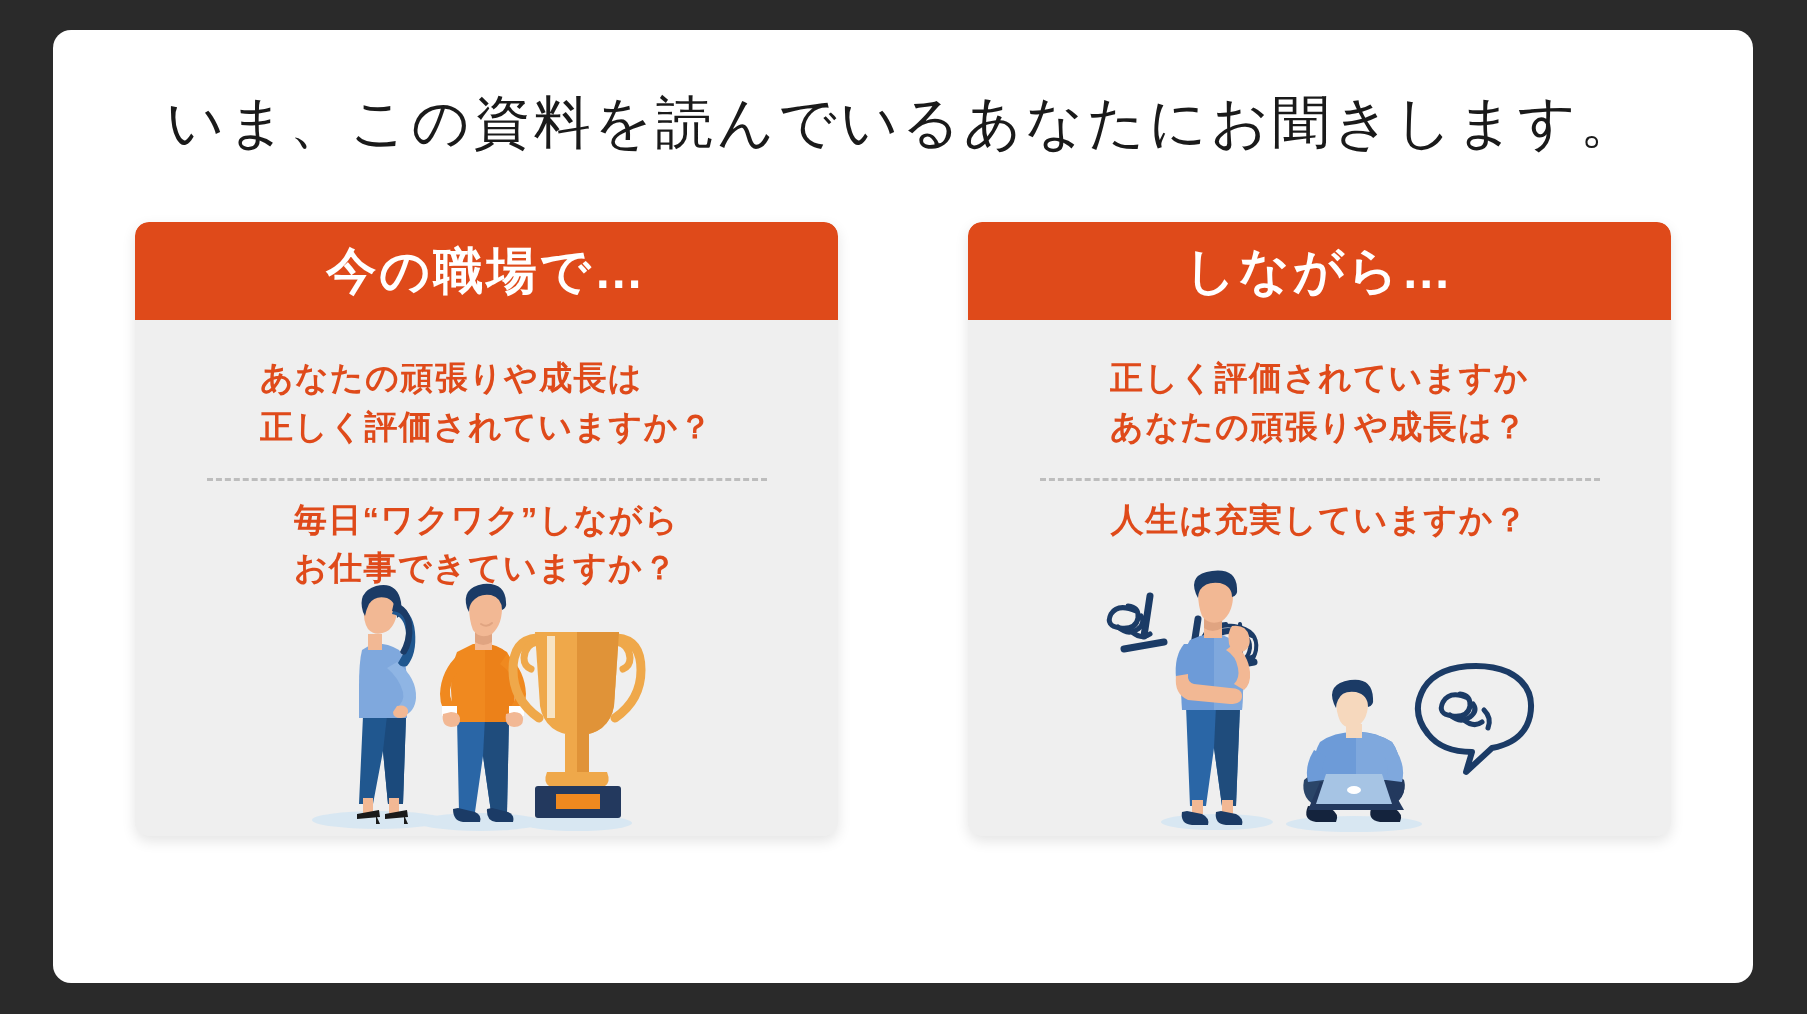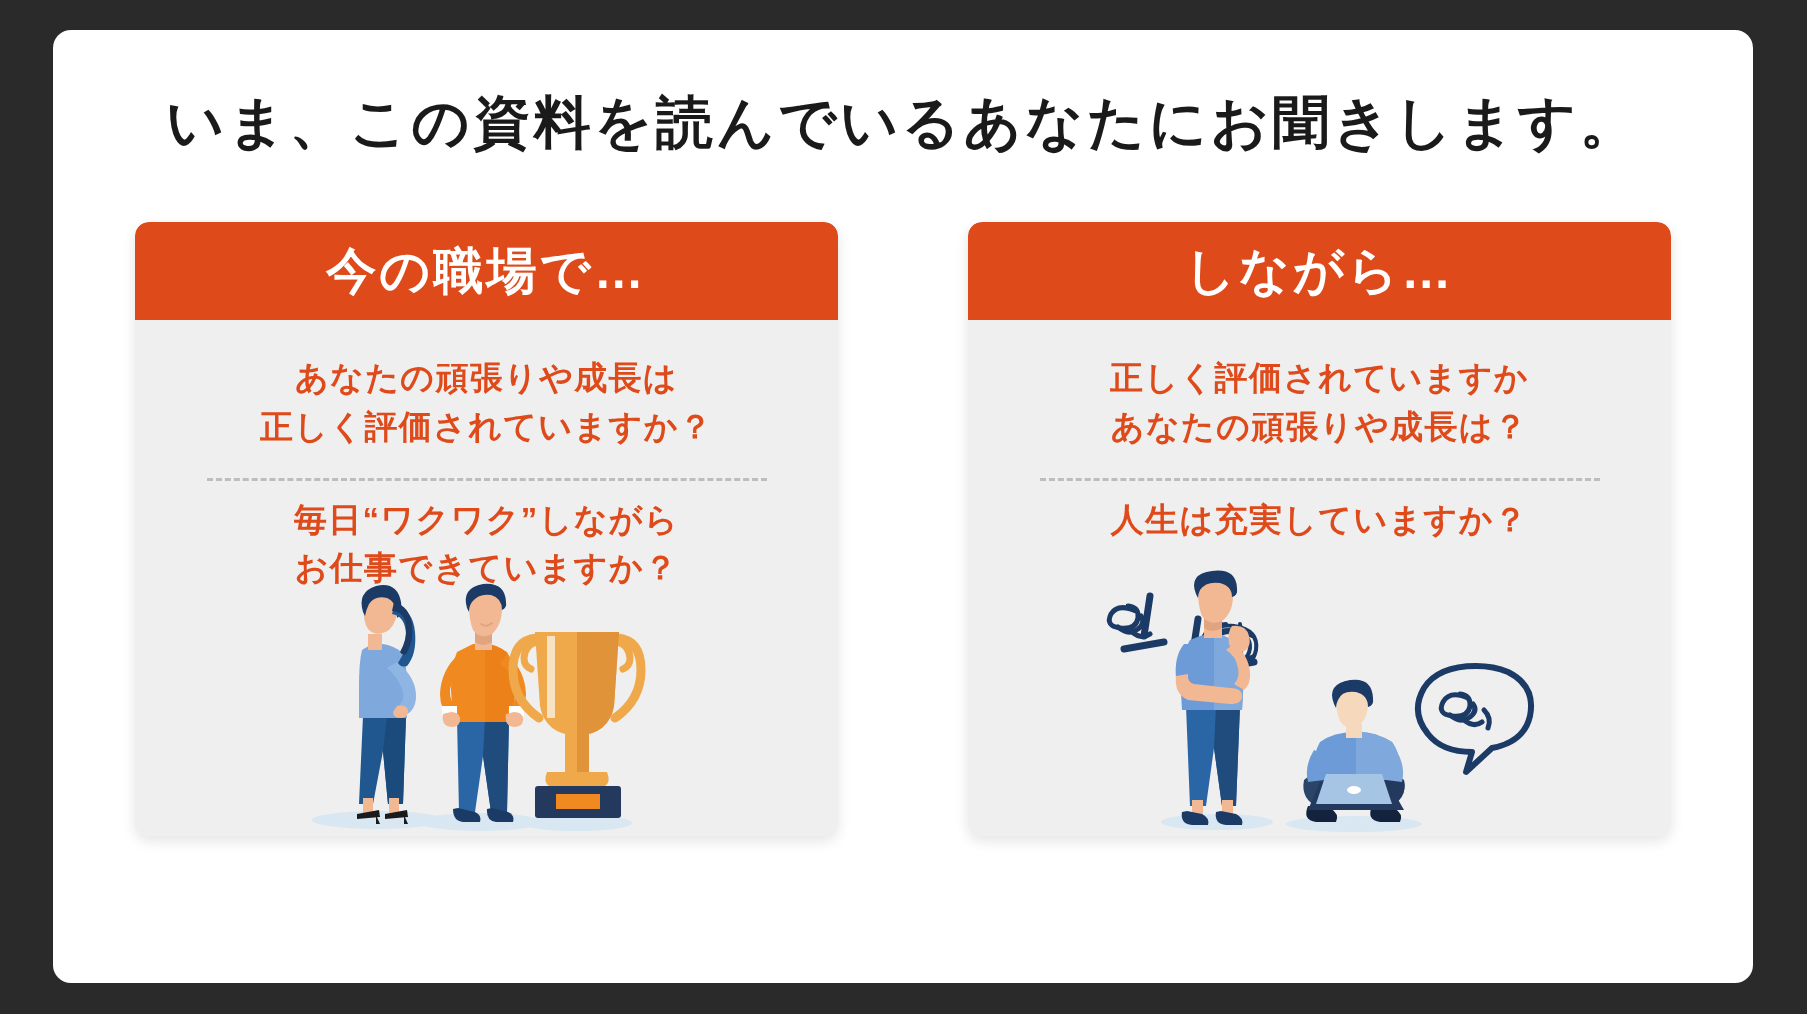--- a/index.html
+++ b/index.html
@@ -33,21 +33,21 @@
   }
 
   
   .slide-title {
     position: absolute;
     left: 0;
     top: 58px;
     width: 1700px;
     text-align: center;
     font-size: 57px;
-    font-weight: 700;
+    font-weight: 400;
     color: #1a1a1a;
     letter-spacing: 0.06em;
     line-height: 1.2;
     white-space: nowrap;
   }
 
   
   .cards-row {
     position: absolute;
     left: 82px;
@@ -92,21 +92,20 @@
     flex: 1;
     position: relative;
     padding: 0 26px;
     display: flex;
     flex-direction: column;
     align-items: center;
   }
 
   .question-block {
     margin-top: 34px;
-    text-align: center;
     color: #df4a1a;
     font-size: 33px;
     font-weight: 700;
     line-height: 1.48;
     letter-spacing: 0.04em;
   }
   .question-block.second { margin-top: 15px; }
   .question-line { display: block; white-space: nowrap; }
 
   .divider {

